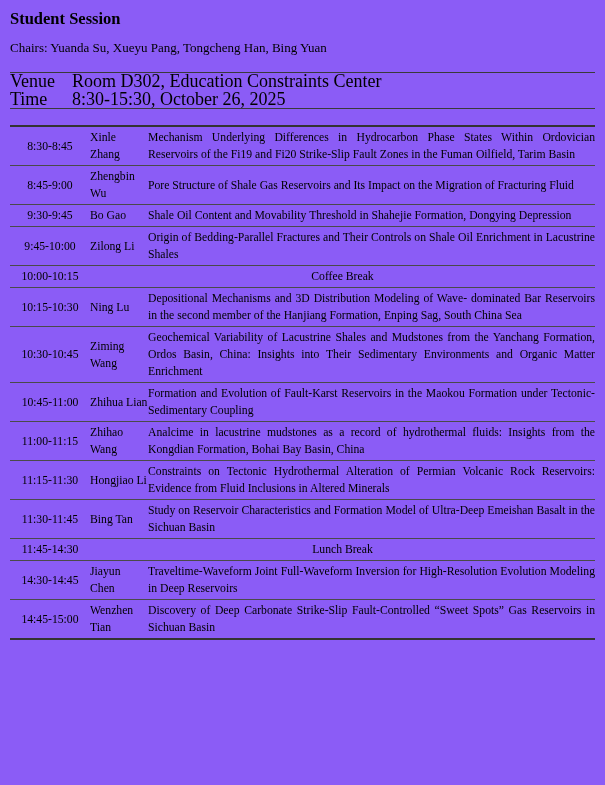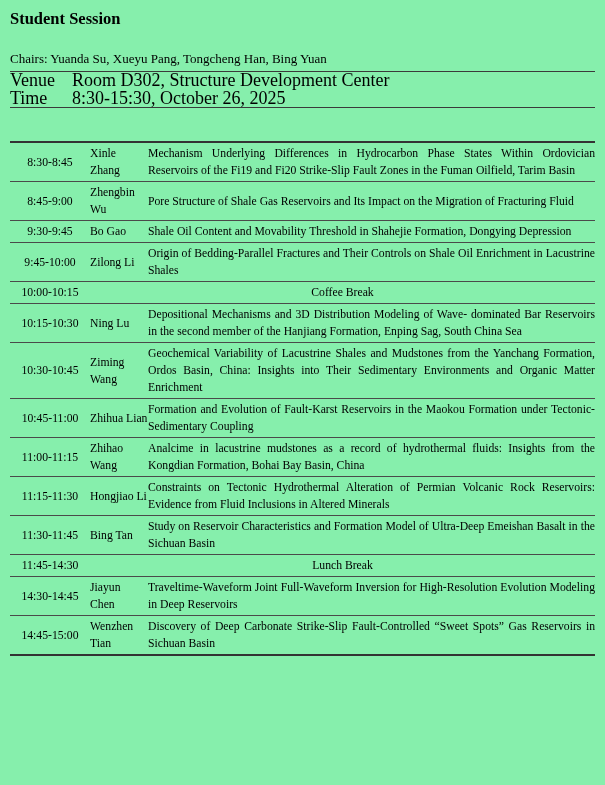--- a/index.html
+++ b/index.html
@@ -8,34 +8,34 @@
     background: #ffffff;
     color: #000000;
     font-family: "Liberation Serif", "DejaVu Serif", serif;
   }
   .page {
     position: relative;
     width: 605px;
     height: 785px;
     box-sizing: border-box;
     padding: 6px 10px 0 10px;
-    background: #86efac;
+    background: #8b5cf6;
     overflow: hidden;
   }
   .doc-title {
     font-size: 16.5px;
     font-weight: bold;
     margin: 2px 0 0 0;
     line-height: 22px;
   }
   .chairs-line {
     font-size: 13px;
     line-height: 17px;
-    margin-top: 20px;
-    padding-bottom: 4px;
+    margin-top: 9px;
+    padding-bottom: 16px;
     border-bottom: 1.5px solid #3a3a3a;
   }
   table.info-table {
     width: 100%;
     border-collapse: collapse;
     font-size: 18px;
     border-bottom: 1.5px solid #3a3a3a;
   }
   table.info-table td {
     padding: 1px 0;
@@ -43,21 +43,21 @@
     vertical-align: middle;
   }
   td.info-label {
     width: 62px;
     padding-left: 4px;
   }
   table.schedule-table {
     width: 100%;
     border-collapse: collapse;
     font-size: 11.7px;
-    margin-top: 33px;
+    margin-top: 16px;
     border-top: 2px solid #333333;
     border-bottom: 2px solid #333333;
   }
   table.schedule-table tr {
     border-top: 1px solid #4a4a4a;
   }
   table.schedule-table tr:first-child {
     border-top: none;
   }
   table.schedule-table td {
@@ -87,21 +87,21 @@
 <div class="page">
 
   <div class="doc-title">Student Session</div>
 
   <div class="chairs-line">Chairs: Yuanda Su, Xueyu Pang, Tongcheng Han, Bing Yuan</div>
 
   <table class="info-table">
     <tbody>
       <tr>
         <td class="info-label">Venue</td>
-        <td class="info-value">Room D302, Structure Development Center</td>
+        <td class="info-value">Room D302, Education Constraints Center</td>
       </tr>
       <tr>
         <td class="info-label">Time</td>
         <td class="info-value">8:30-15:30, October 26, 2025</td>
       </tr>
     </tbody>
   </table>
 
   <table class="schedule-table">
     <tbody>

